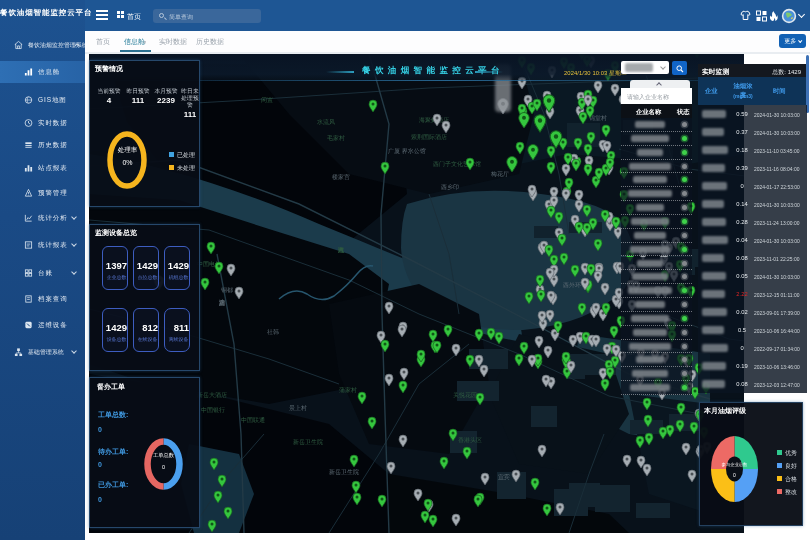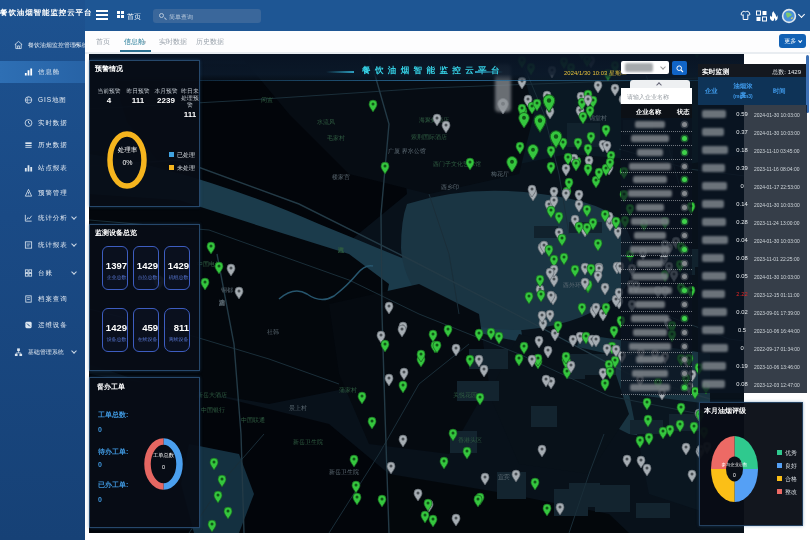--- a/index.html
+++ b/index.html
@@ -634,21 +634,21 @@
   </div>
 <div class="card" style="left:164px;top:246px;">
     <b>1429</b>
     <span>机组总数</span>
   </div>
 <div class="card" style="left:102px;top:308px;">
     <b>1429</b>
     <span>设备总数</span>
   </div>
 <div class="card" style="left:133px;top:308px;">
-    <b>459</b>
+    <b>812</b>
     <span>在线设备</span>
   </div>
 <div class="card" style="left:164px;top:308px;border-radius:7px;">
     <b>811</b>
     <span>离线设备</span>
   </div>
 
 <div class="panel" style="left:89px;top:377px;width:111px;height:151px;"></div>
 <div class="abs" style="left:97px;top:382px;color:#fff;font-size:7px;font-weight:bold;">督办工单</div>
 <div class="wlabel" style="left:98px;top:410px;">工单总数:</div>

